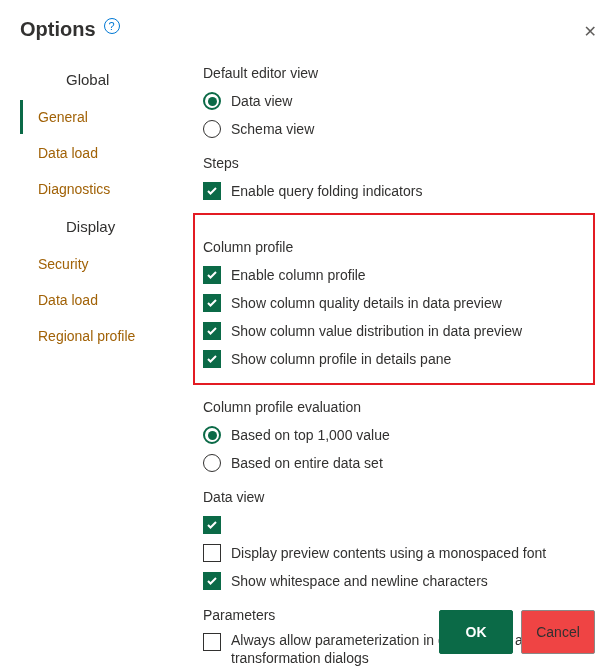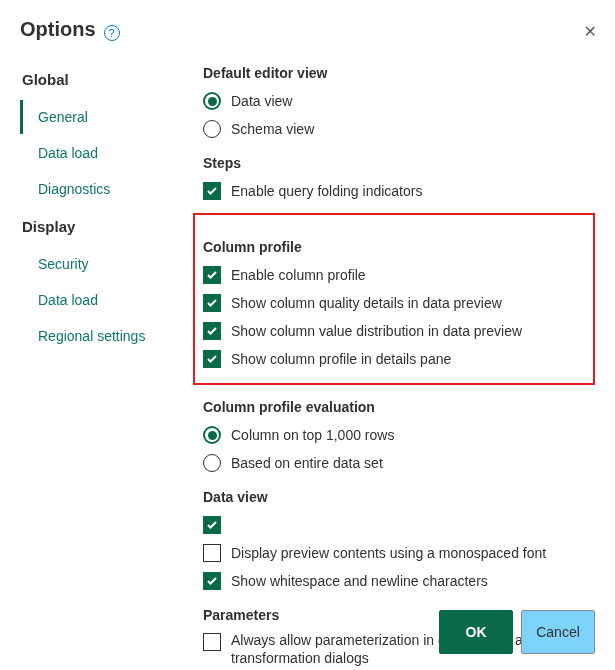--- a/index.html
+++ b/index.html
@@ -7,21 +7,21 @@
       font-family: "Segoe UI", Arial, sans-serif;
       font-size: 14px;
       color: #323130;
       width: 615px;
       height: 670px;
       background: #fff;
       position: relative;
     }
     .header {
       display: flex;
-      align-items: flex-end;
+      align-items: flex-start;
       padding: 18px 20px 10px 20px;
     }
     .header h1 {
       font-size: 20px;
       font-weight: 600;
       margin-right: 8px;
     }
     .help-icon {
       width: 16px; height: 16px;
       border: 1px solid #0078d4;
@@ -43,42 +43,43 @@
     .body {
       display: flex;
       padding: 0 10px;
     }
     .sidebar {
       width: 165px;
       padding: 10px 0 0 10px;
     }
     .sidebar-group-header {
       font-size: 15px;
-      font-weight: 700;
+      font-weight: 400;
       padding: 10px 0 12px 2px;
+      margin-left: 44px;
     }
     .sidebar-item {
       font-size: 14px;
       padding: 9px 0 9px 18px;
       margin-bottom: 2px;
-      color: #0f766e;
+      color: #a16207;
       cursor: pointer;
     }
     .sidebar-item.active {
       border-left: 3px solid #0b6a47;
       padding-left: 15px;
       font-weight: 400;
     }
     .content {
       flex: 1;
       padding: 10px 10px 0 28px;
     }
     .section-title {
       font-size: 14px;
-      font-weight: 700;
+      font-weight: 400;
       margin: 14px 0 8px 0;
     }
     .section-title.first { margin-top: 4px; }
     .radio-row, .check-row {
       display: flex;
       align-items: center;
       margin: 4px 0;
       min-height: 24px;
     }
     .radio {
@@ -141,21 +142,21 @@
       align-items: center;
       justify-content: center;
     }
     .btn-primary {
       background: #0b6a47;
       color: #fff;
       border: 1px solid #0b6a47;
       font-weight: 600;
     }
     .btn-secondary {
-      background: #7dd3fc;
+      background: #ef4444;
       border: 1px solid #8a8886;
       color: #323130;
     }
     .multiline-check { align-items: flex-start; }
     .multiline-check .checkbox { margin-top: 2px; }
   </style>
 </head>
 <body>
 
 <div class="header">
@@ -167,21 +168,21 @@
 <div class="body">
   <div class="sidebar">
     <div class="sidebar-group-header">Global</div>
     <div class="sidebar-item active"><span>General</span></div>
     <div class="sidebar-item"><span>Data load</span></div>
     <div class="sidebar-item"><span>Diagnostics</span></div>
 
     <div class="sidebar-group-header">Display</div>
     <div class="sidebar-item"><span>Security</span></div>
     <div class="sidebar-item"><span>Data load</span></div>
-    <div class="sidebar-item"><span>Regional settings</span></div>
+    <div class="sidebar-item"><span>Regional profile</span></div>
   </div>
 
   <div class="content">
 
     <div class="section-title first">Default editor view</div>
     <div class="radio-row">
       <span class="radio checked"></span>
       <span class="option-label">Data view</span>
     </div>
     <div class="radio-row">
@@ -231,21 +232,21 @@
               <path d="M2 6l2.5 2.5L10 3" stroke="#fff" stroke-width="2" fill="none"></path>
             </svg>
           </span>
         <span class="option-label">Show column profile in details pane</span>
       </div>
     </div>
 
     <div class="section-title">Column profile evaluation</div>
     <div class="radio-row">
       <span class="radio checked"></span>
-      <span class="option-label">Column on top 1,000 rows</span>
+      <span class="option-label">Based on top 1,000 value</span>
     </div>
     <div class="radio-row">
       <span class="radio"></span>
       <span class="option-label">Based on entire data set</span>
     </div>
 
     <div class="section-title">Data view</div>
     <div class="check-row">
       <span class="checkbox checked">
           <svg width="12" height="12" viewBox="0 0 12 12">

